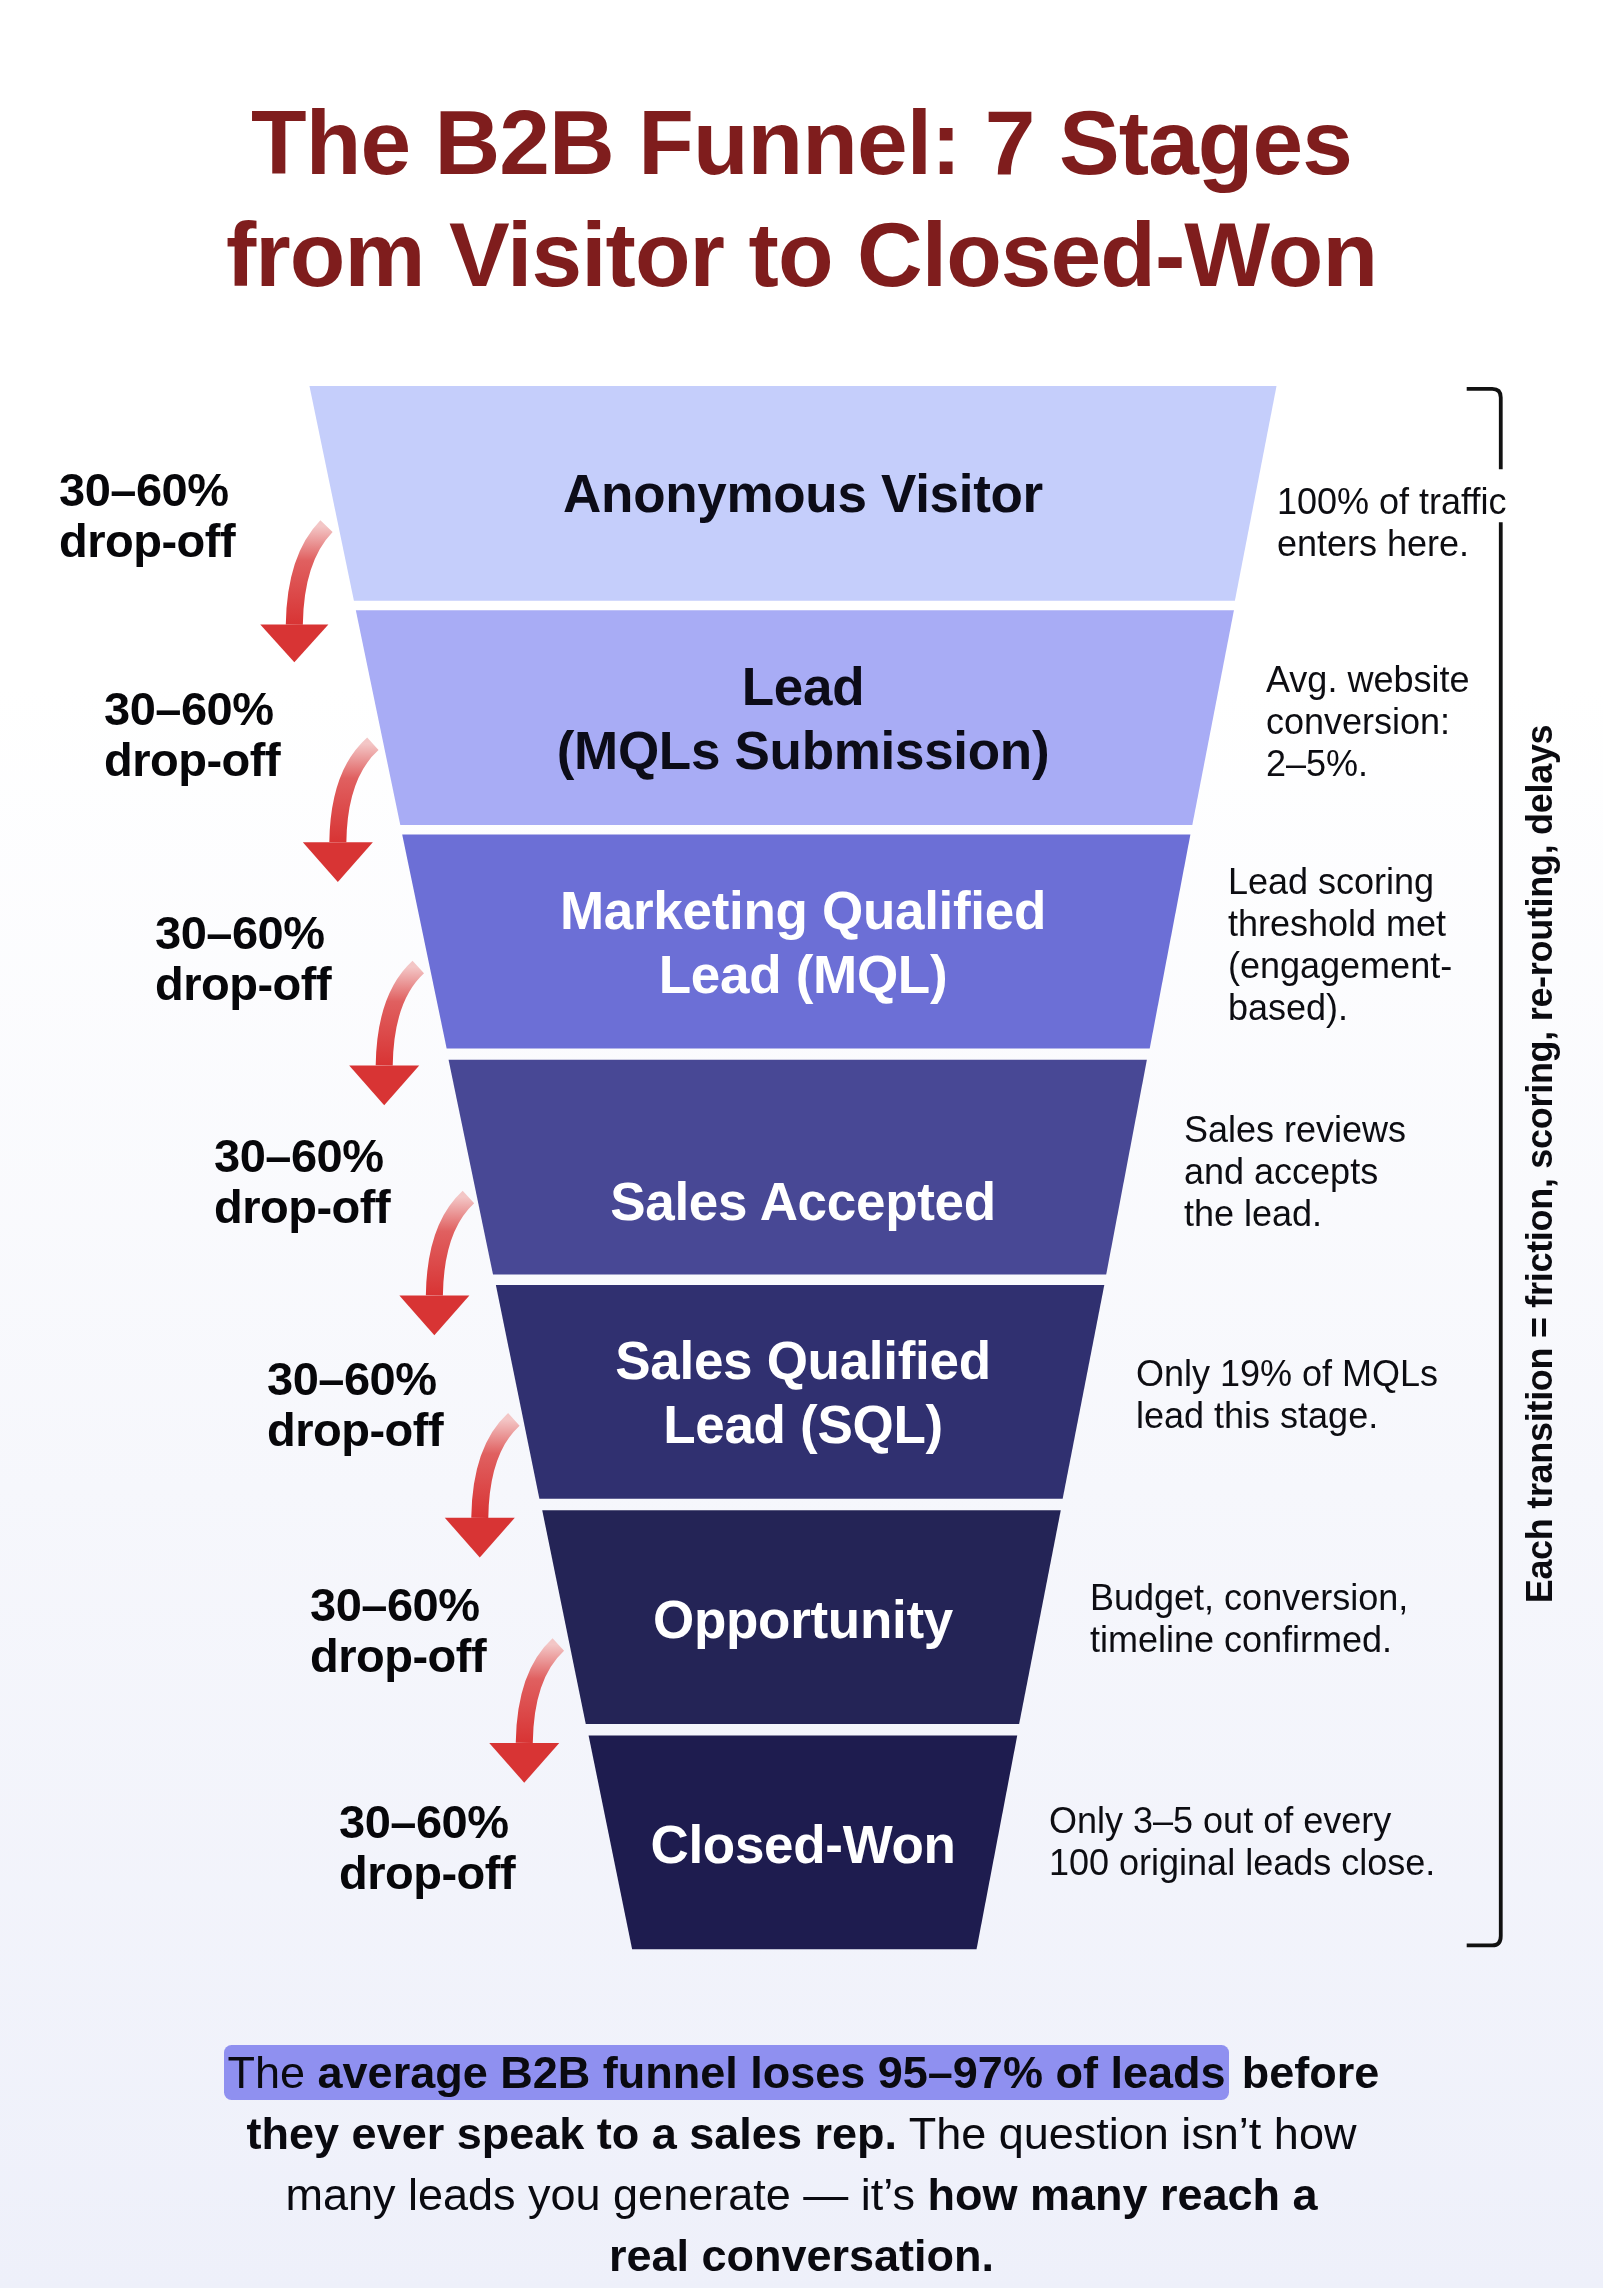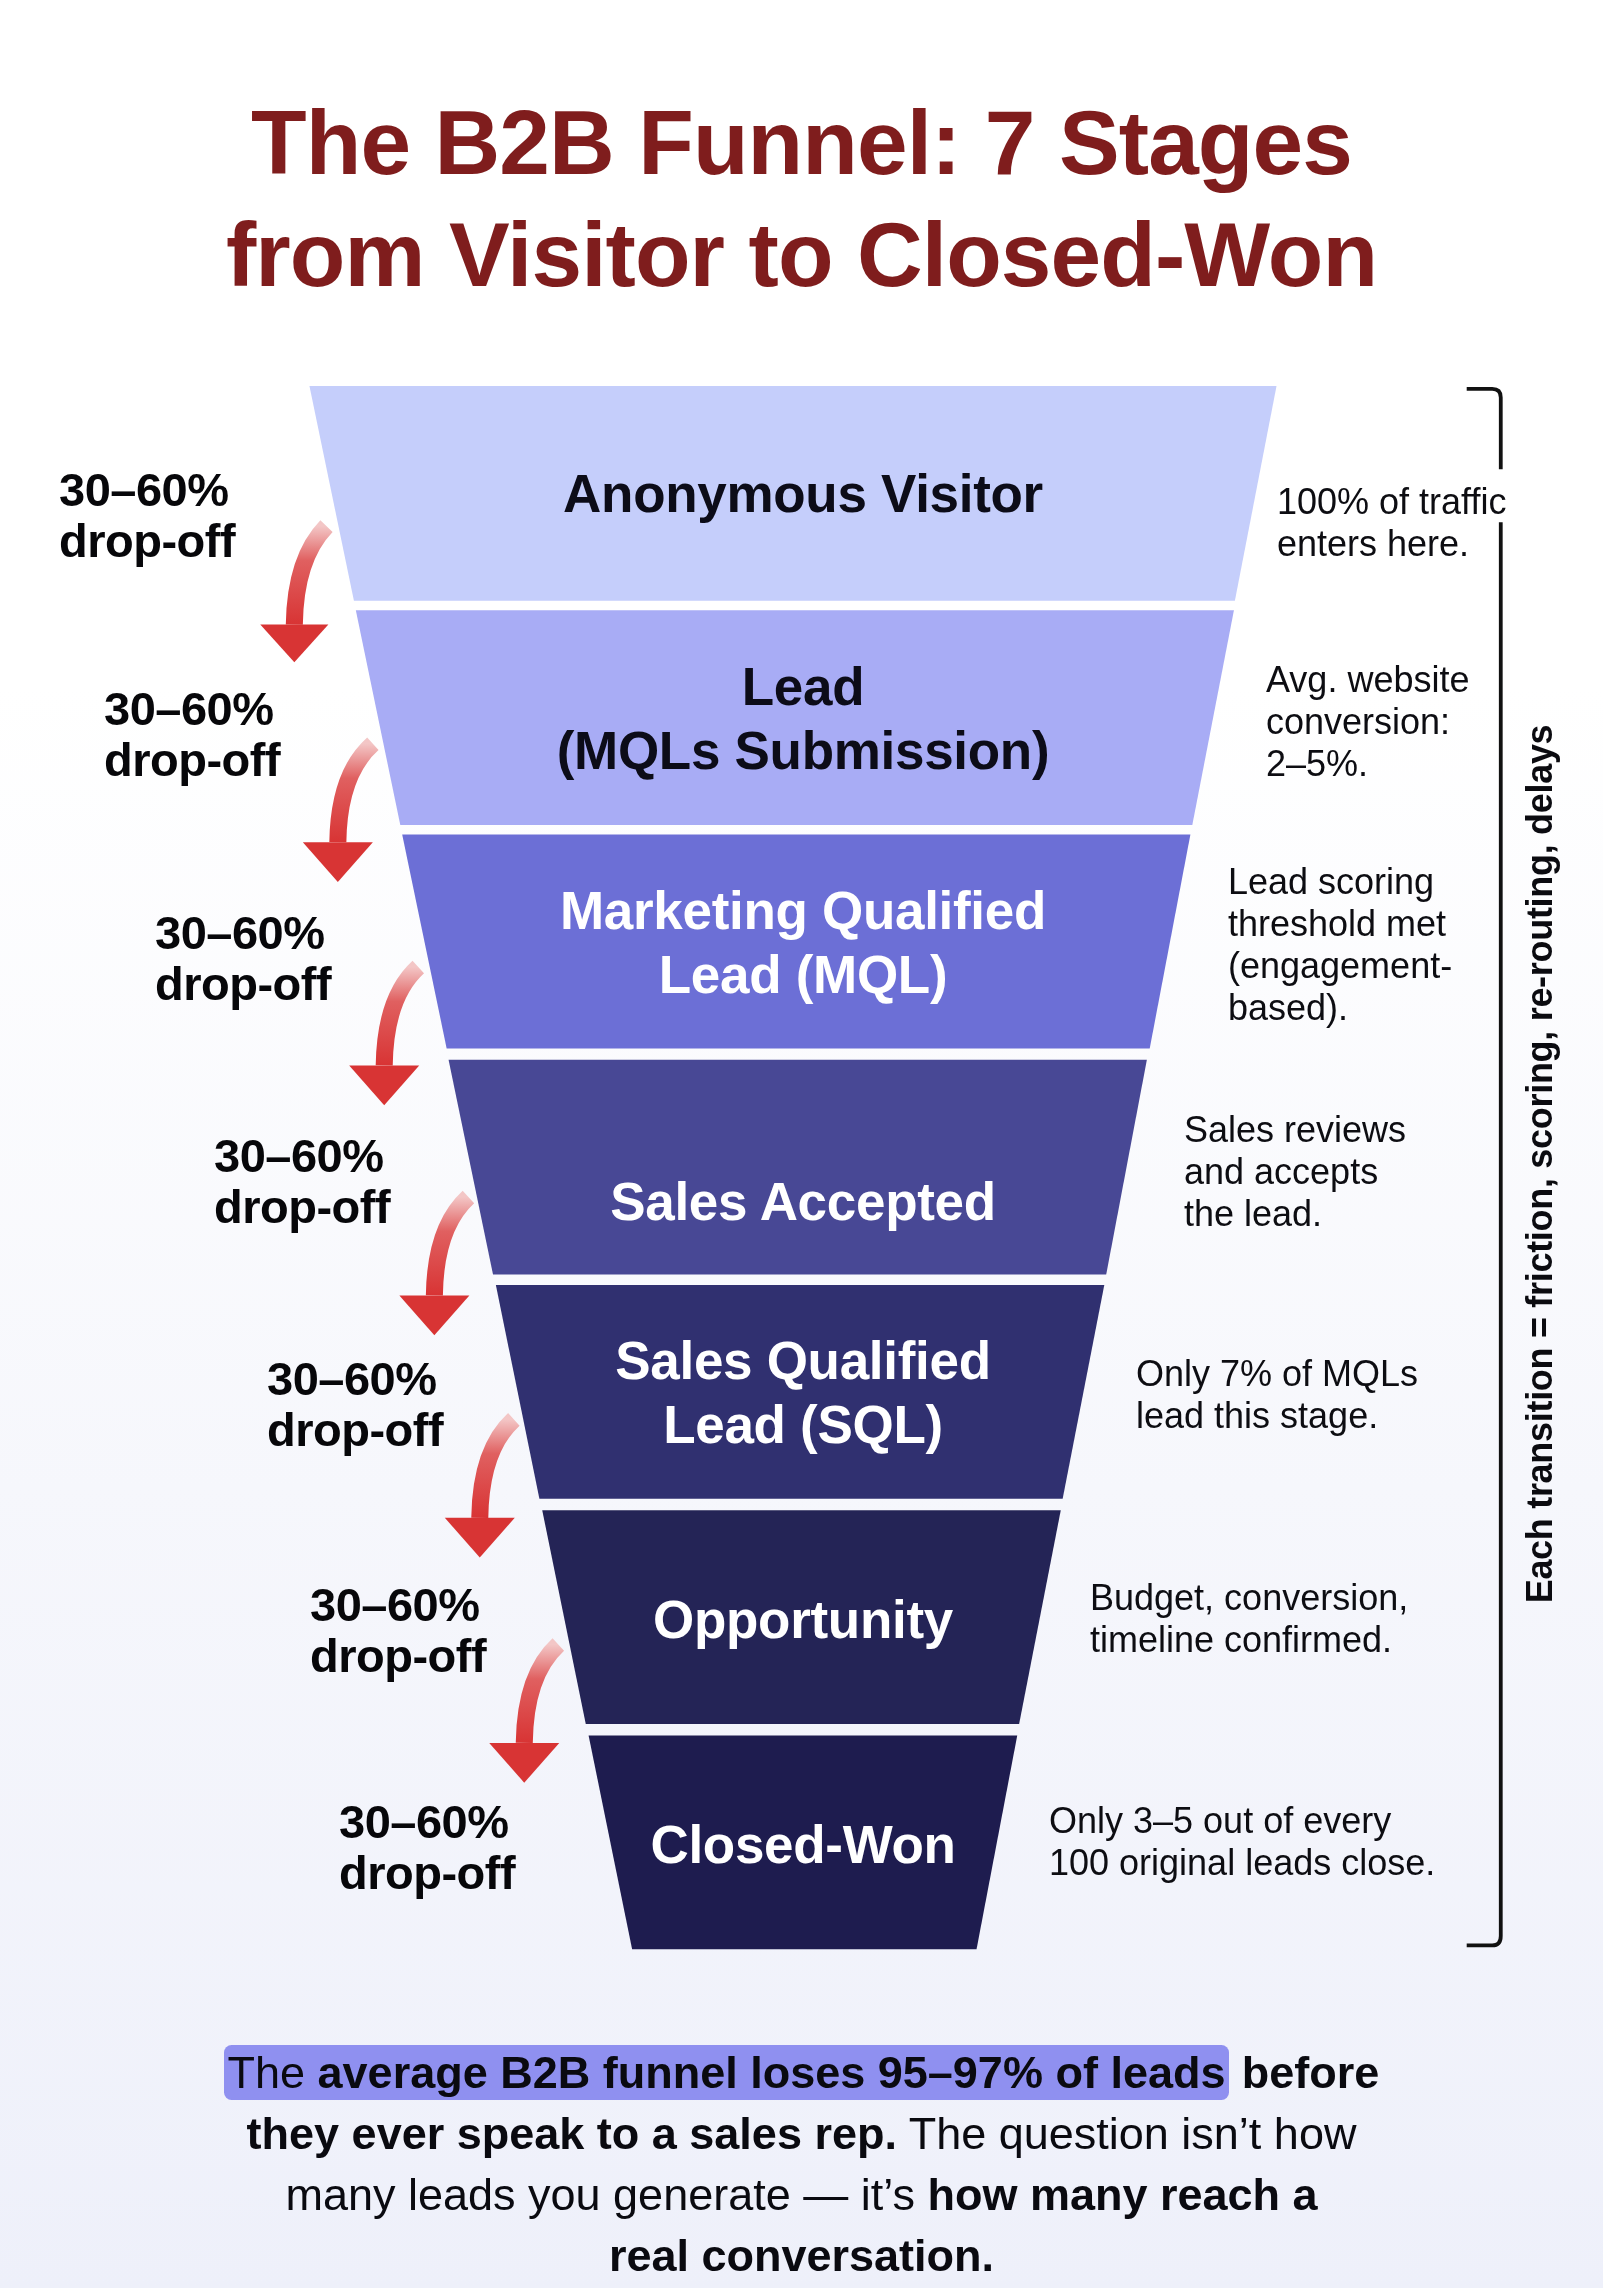--- a/index.html
+++ b/index.html
@@ -180,21 +180,21 @@
   <span>threshold met</span>
   <span>(engagement-</span>
   <span>based).</span>
 </div>
 <div class="note" style="left:1184px; top:1109px;">
   <span>Sales reviews</span>
   <span>and accepts</span>
   <span>the lead.</span>
 </div>
 <div class="note" style="left:1136px; top:1353px;">
-  <span>Only 7% of MQLs</span>
+  <span>Only 19% of MQLs</span>
   <span>lead this stage.</span>
 </div>
 <div class="note" style="left:1090px; top:1577px;">
   <span>Budget, conversion,</span>
   <span>timeline confirmed.</span>
 </div>
 <div class="note" style="left:1049px; top:1800px;">
   <span>Only 3–5 out of every</span>
   <span>100 original leads close.</span>
 </div>

